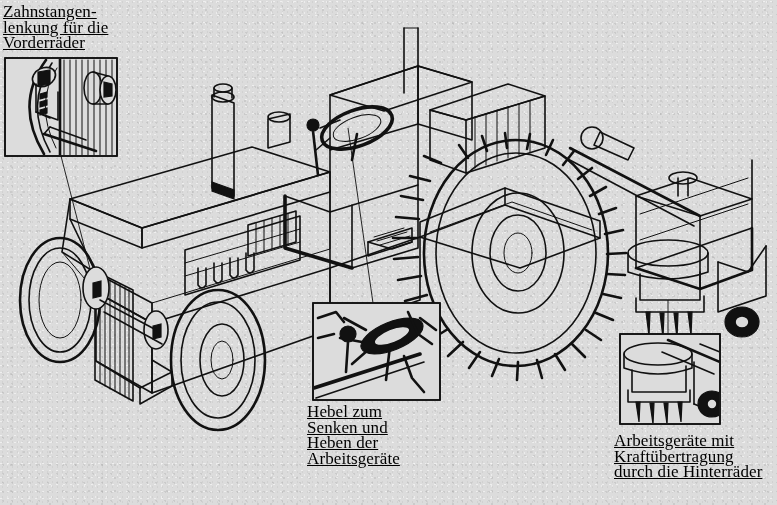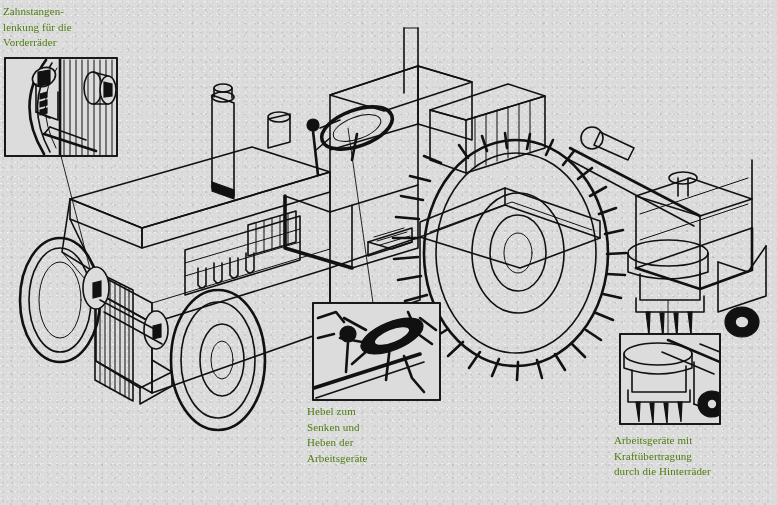--- a/index.html
+++ b/index.html
@@ -28,25 +28,26 @@
       radial-gradient(circle at 51% 41%, rgba(170,170,170,0.22) 0 1px, transparent 1px);
     background-size: 7px 7px, 9px 9px, 11px 11px, 13px 13px, 5px 5px;
     pointer-events: none;
   }
   #illustration {
     position: absolute;
     inset: 0;
   }
   .caption {
     position: absolute;
-    color: #4d7c0f;
-    font-size: 11px;
+    color: #000000;
+    font-size: 17px;
     line-height: 15.5px;
     letter-spacing: 0.1px;
     white-space: pre-line;
+    text-decoration: underline;
   }
   #caption-steering { left: 3px;   top: 4px;   }
   #caption-lever    { left: 307px; top: 404px; }
   #caption-implement{ left: 614px; top: 433px; }
 </style>
 </head>
 <body>
 
 <div id="page">
 

